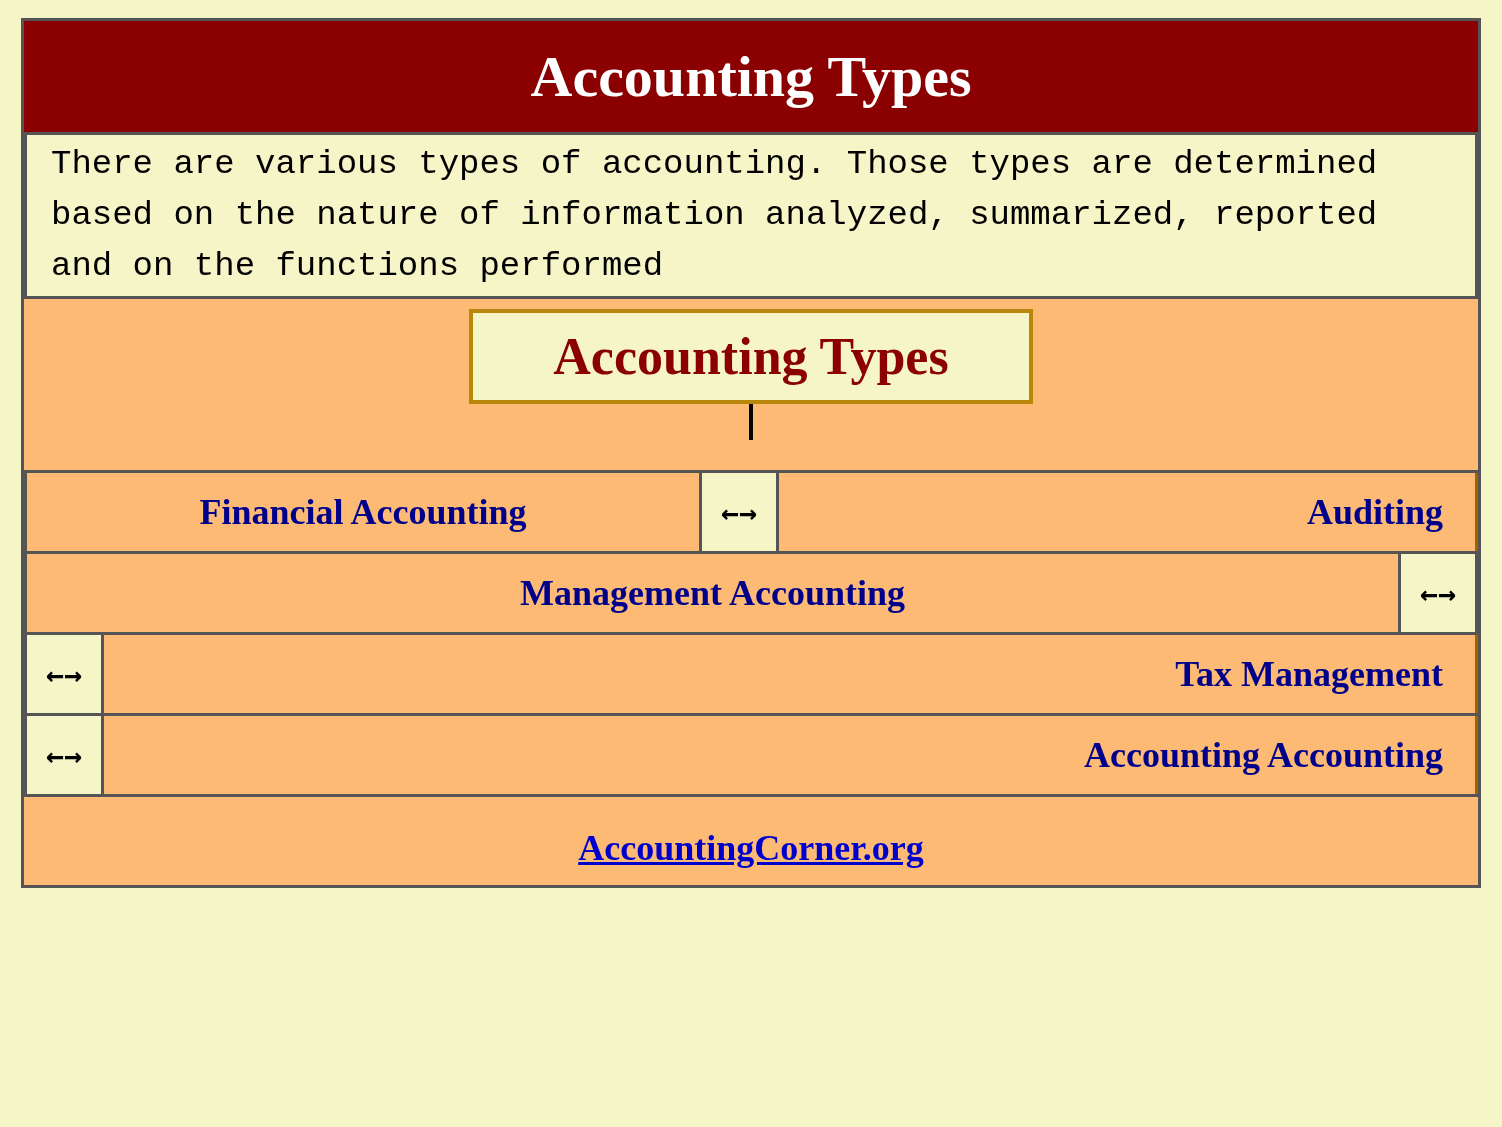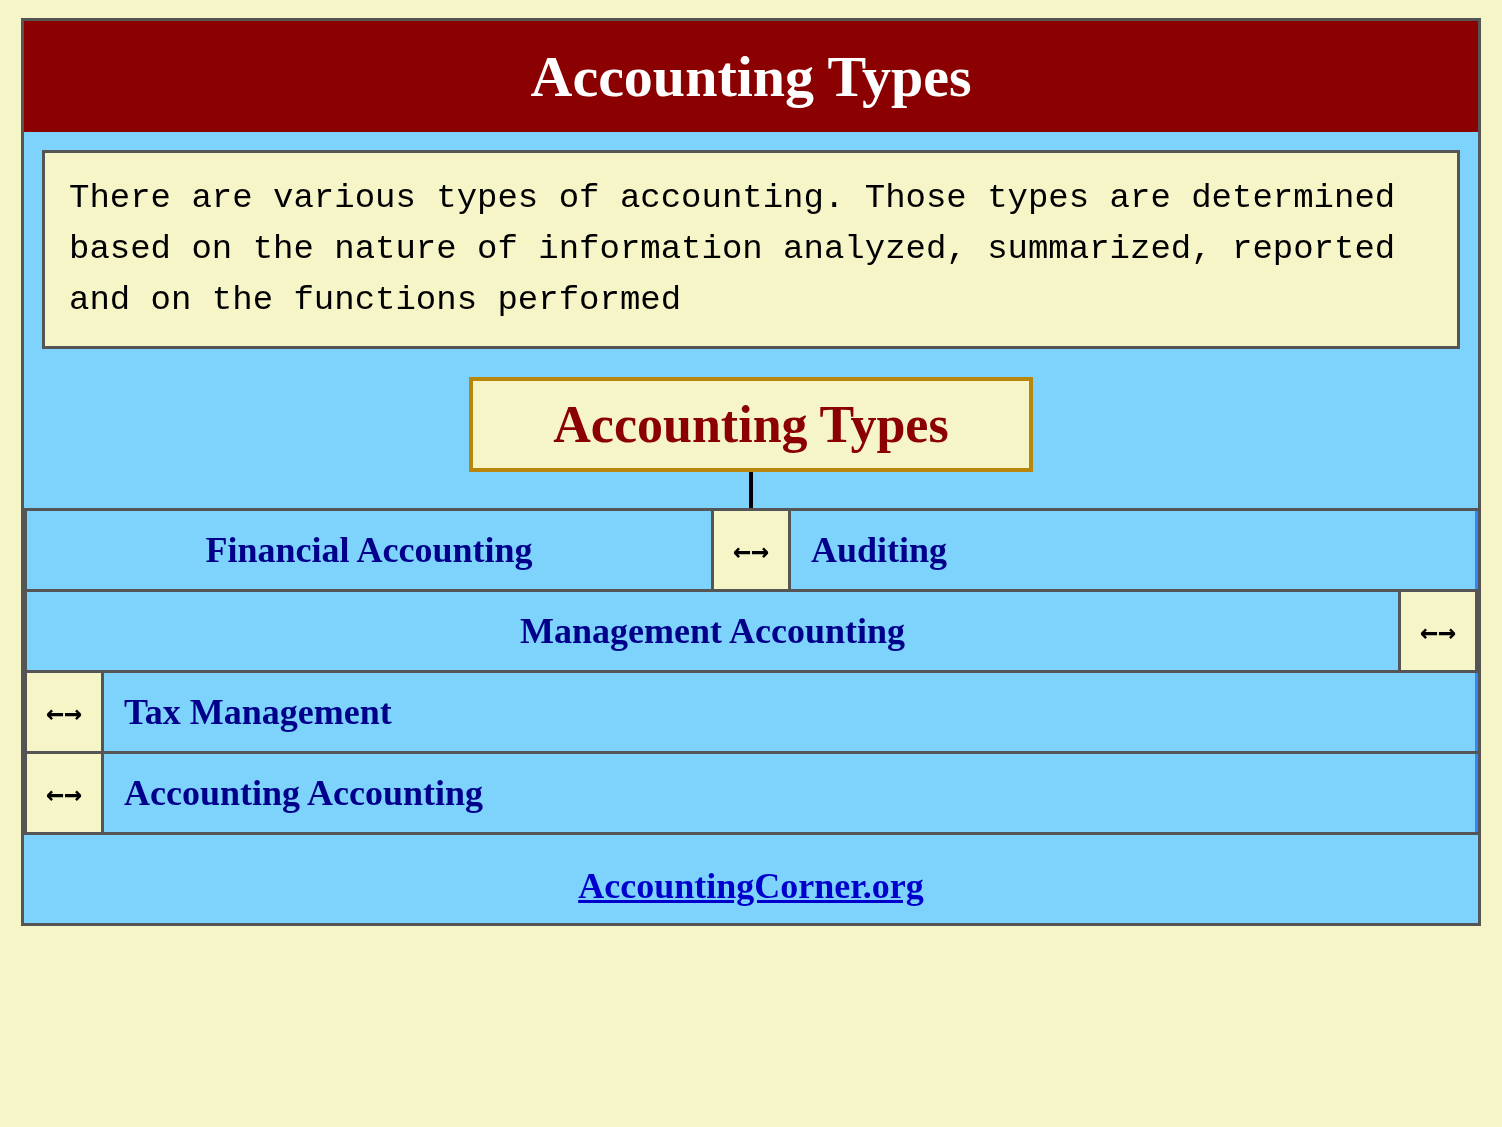--- a/index.html
+++ b/index.html
@@ -13,42 +13,41 @@
       height: 1127px;
       background-color: #f5f5c8;
       font-family: 'Comic Sans MS', 'Chalkboard SE', cursive;
       overflow: hidden;
     }
 
     .outer-container {
       width: 1460px;
       margin: 18px auto;
       border: 3px solid #555;
-      background-color: #7dd3fc;
+      background-color: #fdba74;
     }
 
     
     .header {
       background-color: #8b0000;
       padding: 22px 30px;
       text-align: center;
     }
 
     .header-title {
       color: white;
       font-size: 58px;
       font-weight: bold;
       font-family: 'Comic Sans MS', cursive;
     }
 
     
     .description-box {
       border: 3px solid #555;
-      margin: 18px;
-      padding: 20px 24px;
+      padding: 4px 24px;
       background-color: #f5f5c8;
     }
 
     .description-text {
       font-size: 34px;
       color: #000;
       line-height: 1.5;
       font-family: 'Courier New', monospace;
     }
 
@@ -100,20 +99,21 @@
     .diagram-vline {
       width: 4px;
       height: 36px;
       background: #000;
     }
 
     .diagram-rows {
       width: 100%;
       display: flex;
       flex-direction: column;
+      margin-top: 30px;
     }
 
     .diagram-row {
       display: flex;
       align-items: stretch;
       border-top: 3px solid #555;
     }
 
     .diagram-row:last-child {
       border-bottom: 3px solid #555;
@@ -135,26 +135,26 @@
       display: flex;
       align-items: center;
       justify-content: center;
       border-left: 3px solid #555;
       border-right: 3px solid #555;
       background: #f5f5c8;
     }
 
     .diagram-right-cell {
       flex: 1;
-      border-right: 3px solid #3b82f6;
-      padding: 18px 20px;
-      text-align: center;
-      display: flex;
-      align-items: center;
-      justify-content: flex-start;
+      border-right: 3px solid #a16207;
+      padding: 18px 32px;
+      text-align: center;
+      display: flex;
+      align-items: center;
+      justify-content: flex-end;
     }
 
     .cell-text {
       font-size: 36px;
       font-weight: bold;
       color: #00008b;
       font-family: 'Comic Sans MS', cursive;
     }
   </style>
 </head>

